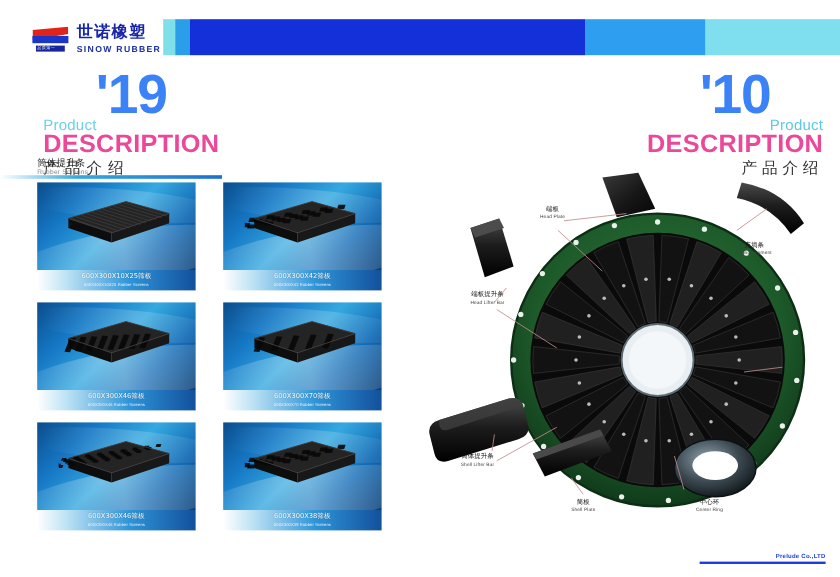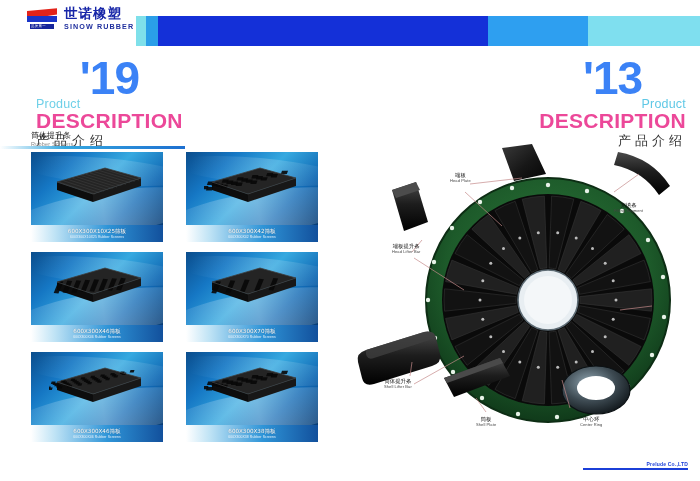--- a/index.html
+++ b/index.html
@@ -5,21 +5,21 @@
   html,body{margin:0;padding:0;}
   body{
     width:700px;height:481px;background:#ffffff;overflow:hidden;
     font-family:"Liberation Sans","DejaVu Sans",sans-serif;
     position:relative;
   }
   .page{position:absolute;inset:0;}
 
   
   .header{position:absolute;left:0;top:0;width:700px;height:52px;}
-  .logo-wrap{position:absolute;left:27px;top:7px;display:flex;align-items:center;gap:7px;}
+  .logo-wrap{position:absolute;left:27px;top:21px;display:flex;align-items:center;gap:7px;}
   .logo-mark{width:30px;height:22px;position:relative;}
   .logo-mark .bar-red{position:absolute;left:0;top:1px;width:30px;height:11px;background:#e2231a;
      clip-path:polygon(0 25%,100% 0,100% 55%,0 100%);}
   .logo-mark .bar-blue{position:absolute;left:0;top:9px;width:30px;height:6px;background:#1a35c8;}
   .logo-mark .bar-sub{position:absolute;left:3px;bottom:0;width:24px;height:5px;background:#16259b;}
   .logo-mark .sub-txt{position:absolute;left:4px;bottom:0px;font-size:3.4px;color:#fff;letter-spacing:.4px;line-height:5px;}
   .logo-text{line-height:1;}
   .logo-cn{font-size:13.5px;font-weight:bold;color:#1726a8;letter-spacing:1px;
      font-family:"DejaVu Sans",sans-serif;}
   .logo-en{font-size:7.2px;font-weight:bold;color:#1f2f9e;letter-spacing:1.1px;margin-top:2px;}
@@ -340,21 +340,21 @@
   </svg>
      </div>
      <div class="cap">
        <div class="cn">600X300X38筛板</div>
        <div class="en">600X300X38 Rubber Screens</div>
      </div>
       </div>
     </div>
 
   <div class="title-block right-title">
-    <div class="tnum">'13</div>
+    <div class="tnum">'10</div>
     <div class="tprod">Product</div>
     <div class="tdesc">DESCRIPTION</div>
     <div class="tcn">产品介绍</div>
   </div>
 
   <div class="diagram">
     <svg width="348" height="330" viewBox="0 0 348 330">
       <defs>
         <radialGradient id="ringG" cx="50%" cy="40%" r="60%">
           <stop offset="0%" stop-color="#2f7d3c"></stop>

